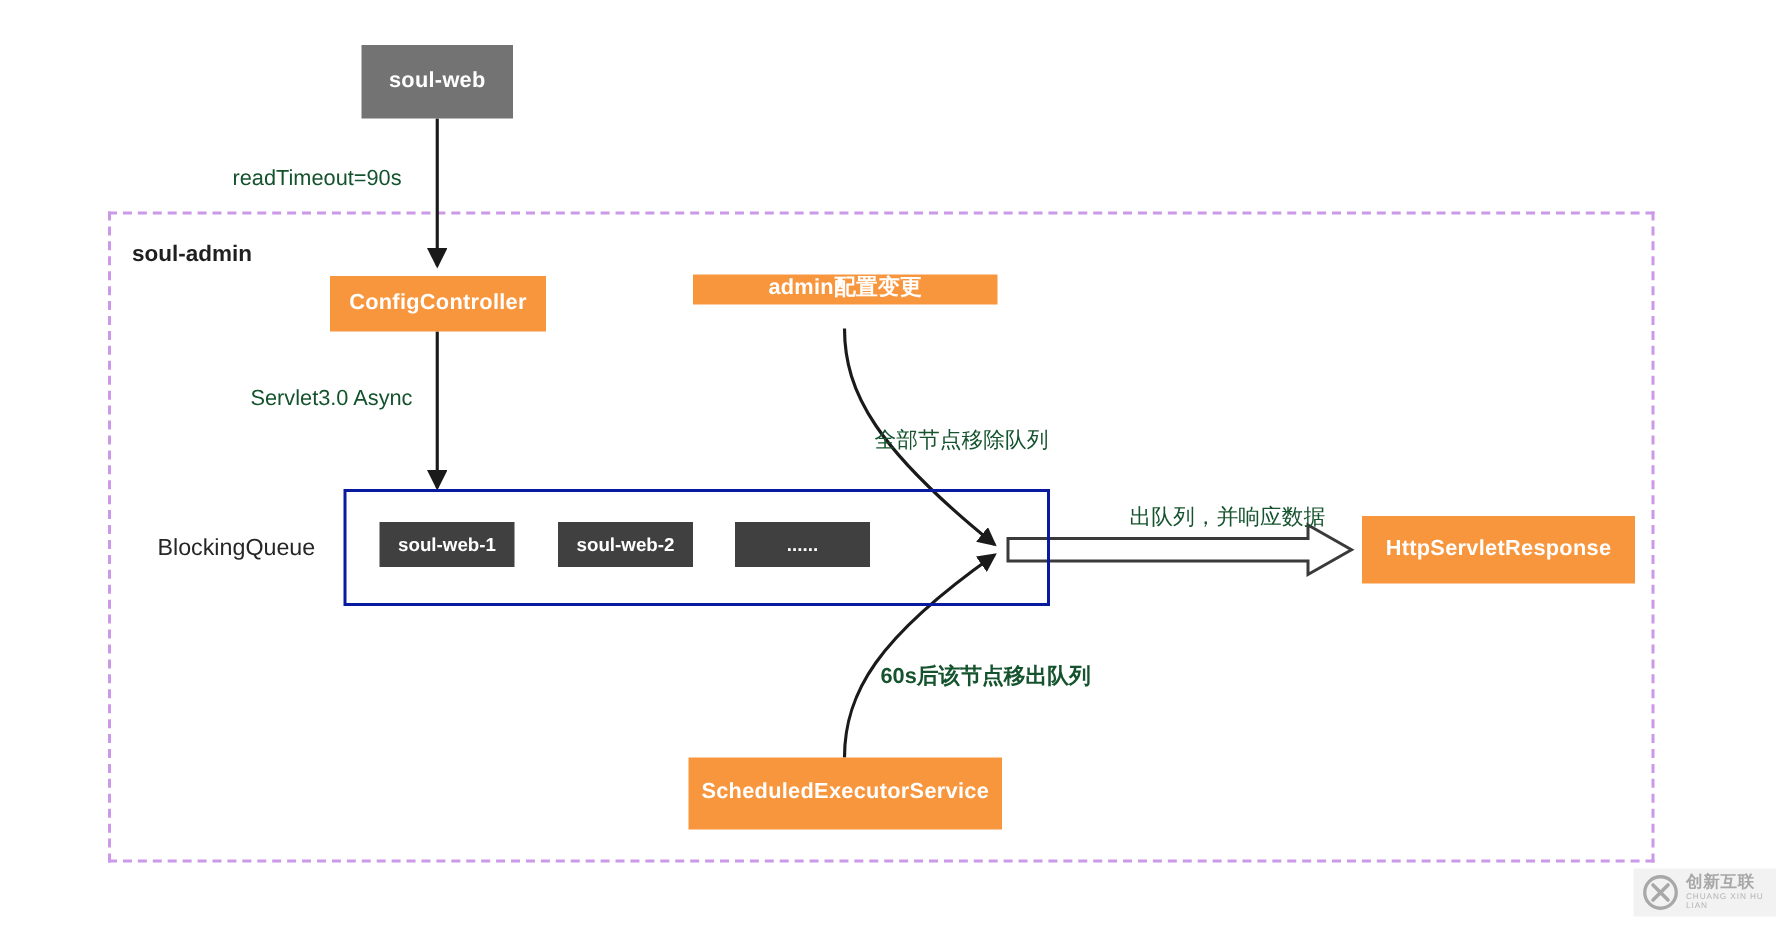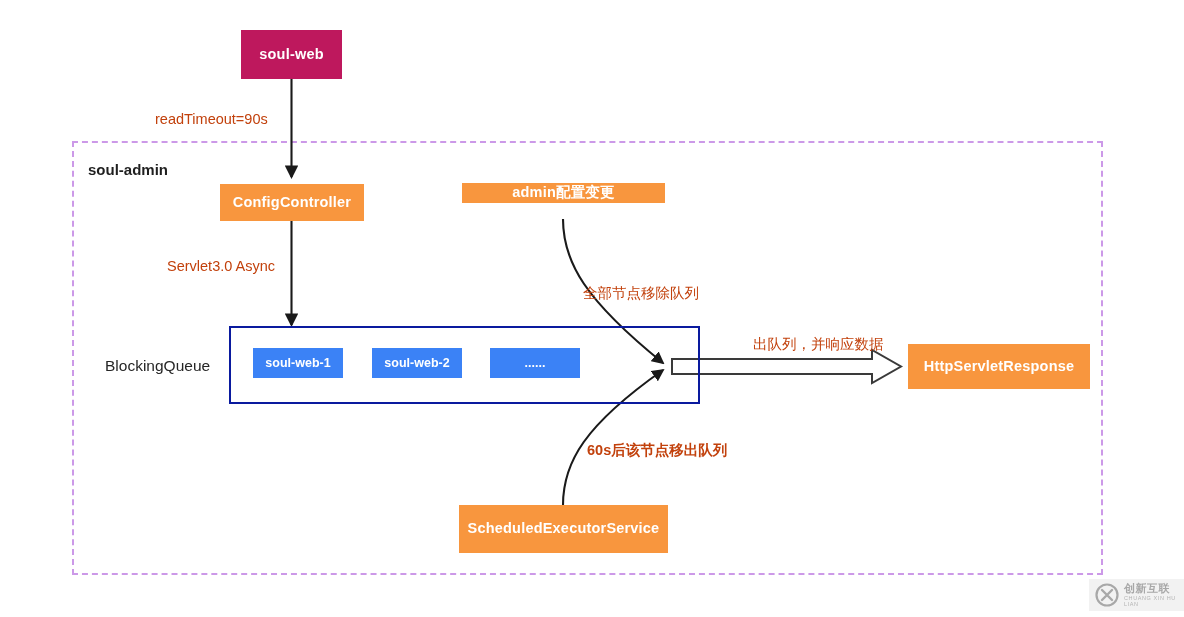--- a/index.html
+++ b/index.html
@@ -30,26 +30,26 @@
     display: flex;
     align-items: center;
     justify-content: center;
     box-sizing: border-box;
     color: #ffffff;
     font-weight: bold;
     letter-spacing: 0.2px;
     text-align: center;
     line-height: 1.1;
   }
-  .node-purple { background: #be185d; }
+  .node-purple { background: #737373; }
   .node-orange { background: #f8963e; }
 
   .edge-label {
     position: absolute;
-    color: #c2410c;
+    color: #14532d;
     font-size: 14.5px;
     white-space: nowrap;
     font-family: "Liberation Sans", "DejaVu Sans", sans-serif;
   }
   .plain-label {
     position: absolute;
     color: #262626;
     white-space: nowrap;
   }
   .group-box {
@@ -69,21 +69,21 @@
     position: absolute;
     box-sizing: border-box;
     border: 2.5px solid #0a1a9e;
     background: transparent;
   }
   .queue-item {
     position: absolute;
     display: flex;
     align-items: center;
     justify-content: center;
-    background: #3b82f6;
+    background: #404040;
     color: #ffffff;
     font-size: 12.5px;
     font-weight: bold;
     box-sizing: border-box;
   }
   .watermark {
     position: absolute;
     display: flex;
     align-items: center;
     gap: 5px;

